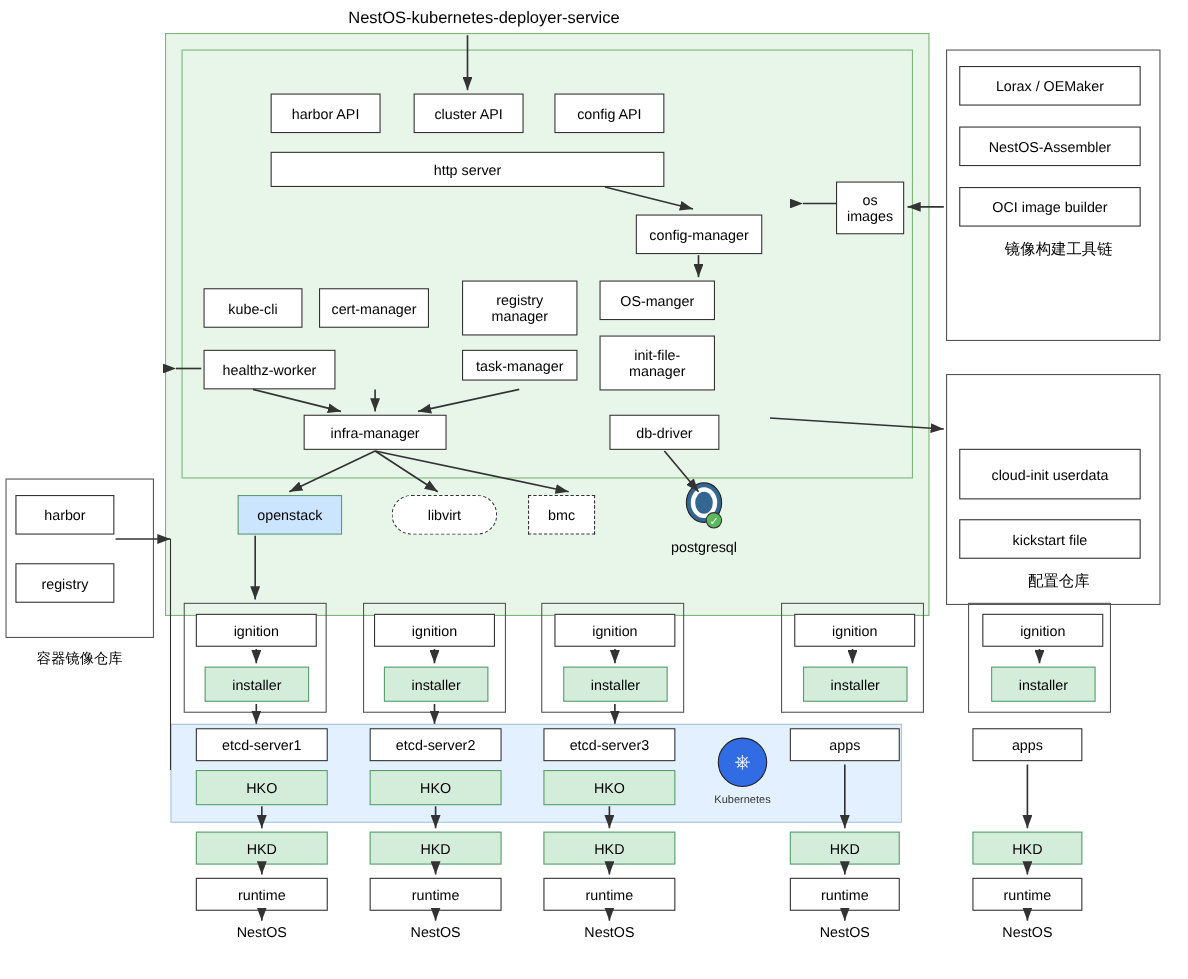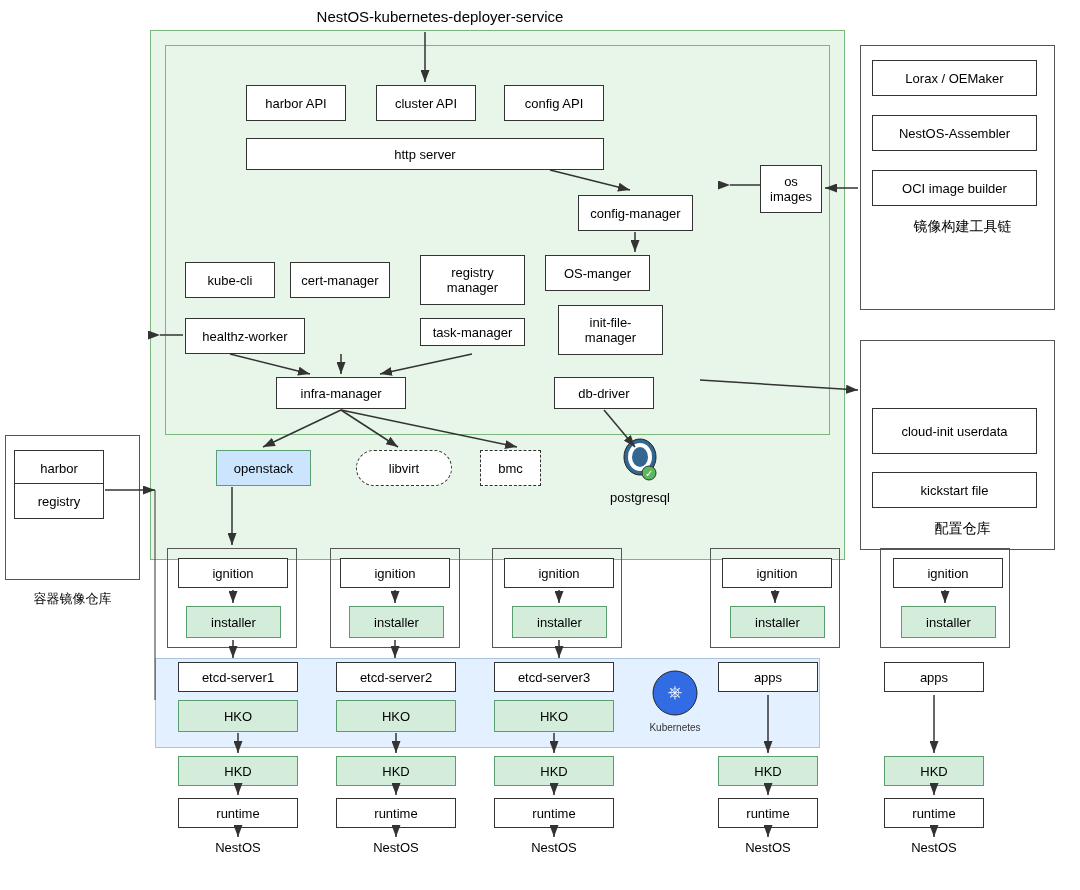--- a/index.html
+++ b/index.html
@@ -116,21 +116,21 @@
 
   <div class="box" style="left:420px; top:255px; width:105px; height:50px;">registry
 manager</div>
 
   <div class="box" style="left:545px; top:255px; width:105px; height:36px;">OS-manger</div>
 
   <div class="box" style="left:185px; top:318px; width:120px; height:36px;">healthz-worker</div>
 
   <div class="box" style="left:420px; top:318px; width:105px; height:28px;">task-manager</div>
 
-  <div class="box" style="left:558px; top:305px; width:105px; height:50px;">init-file-
+  <div class="box" style="left:545px; top:305px; width:105px; height:50px;">init-file-
 manager</div>
 
   <div class="box" style="left:276px; top:377px; width:130px; height:32px;">infra-manager</div>
 
   <div class="box" style="left:554px; top:377px; width:100px; height:32px;">db-driver</div>
 
   <div class="box box-blue-bg" style="left:216px; top:450px; width:95px; height:36px;">openstack</div>
 
   <div class="box dashed-border" style="left:356px; top:450px; width:96px; height:36px;border-radius:18px;">libvirt</div>
 
@@ -150,21 +150,21 @@
 
   <div class="box" style="left:872px; top:408px; width:165px; height:46px;">cloud-init
 userdata</div>
 
   <div class="box" style="left:872px; top:472px; width:165px; height:36px;">kickstart file</div>
 
   <div class="label" style="left:880px; top:520px; width:165px; font-size:14px;">配置仓库</div>
 
   <div class="box" style="left:14px; top:450px; width:90px; height:36px;">harbor</div>
 
-  <div class="box" style="left:14px; top:483px; width:90px; height:36px;">registry</div>
+  <div class="box" style="left:14px; top:512px; width:90px; height:36px;">registry</div>
 
   <div class="label" style="left:5px; top:590px; width:135px; font-size:13px;">容器镜像仓库</div>
 
   <div style="position:absolute; left:595px; top:435px; width:90px; height:70px; text-align:center;">
     
     <svg width="50" height="50" viewBox="0 0 50 50">
       <ellipse cx="25" cy="22" rx="16" ry="18" fill="#336791" stroke="#222" stroke-width="1"></ellipse>
       <ellipse cx="25" cy="22" rx="12" ry="14" fill="#fff"></ellipse>
       <ellipse cx="25" cy="22" rx="8" ry="10" fill="#336791"></ellipse>
       <circle cx="34" cy="38" r="7" fill="#5cb85c" stroke="#333" stroke-width="1"></circle>

